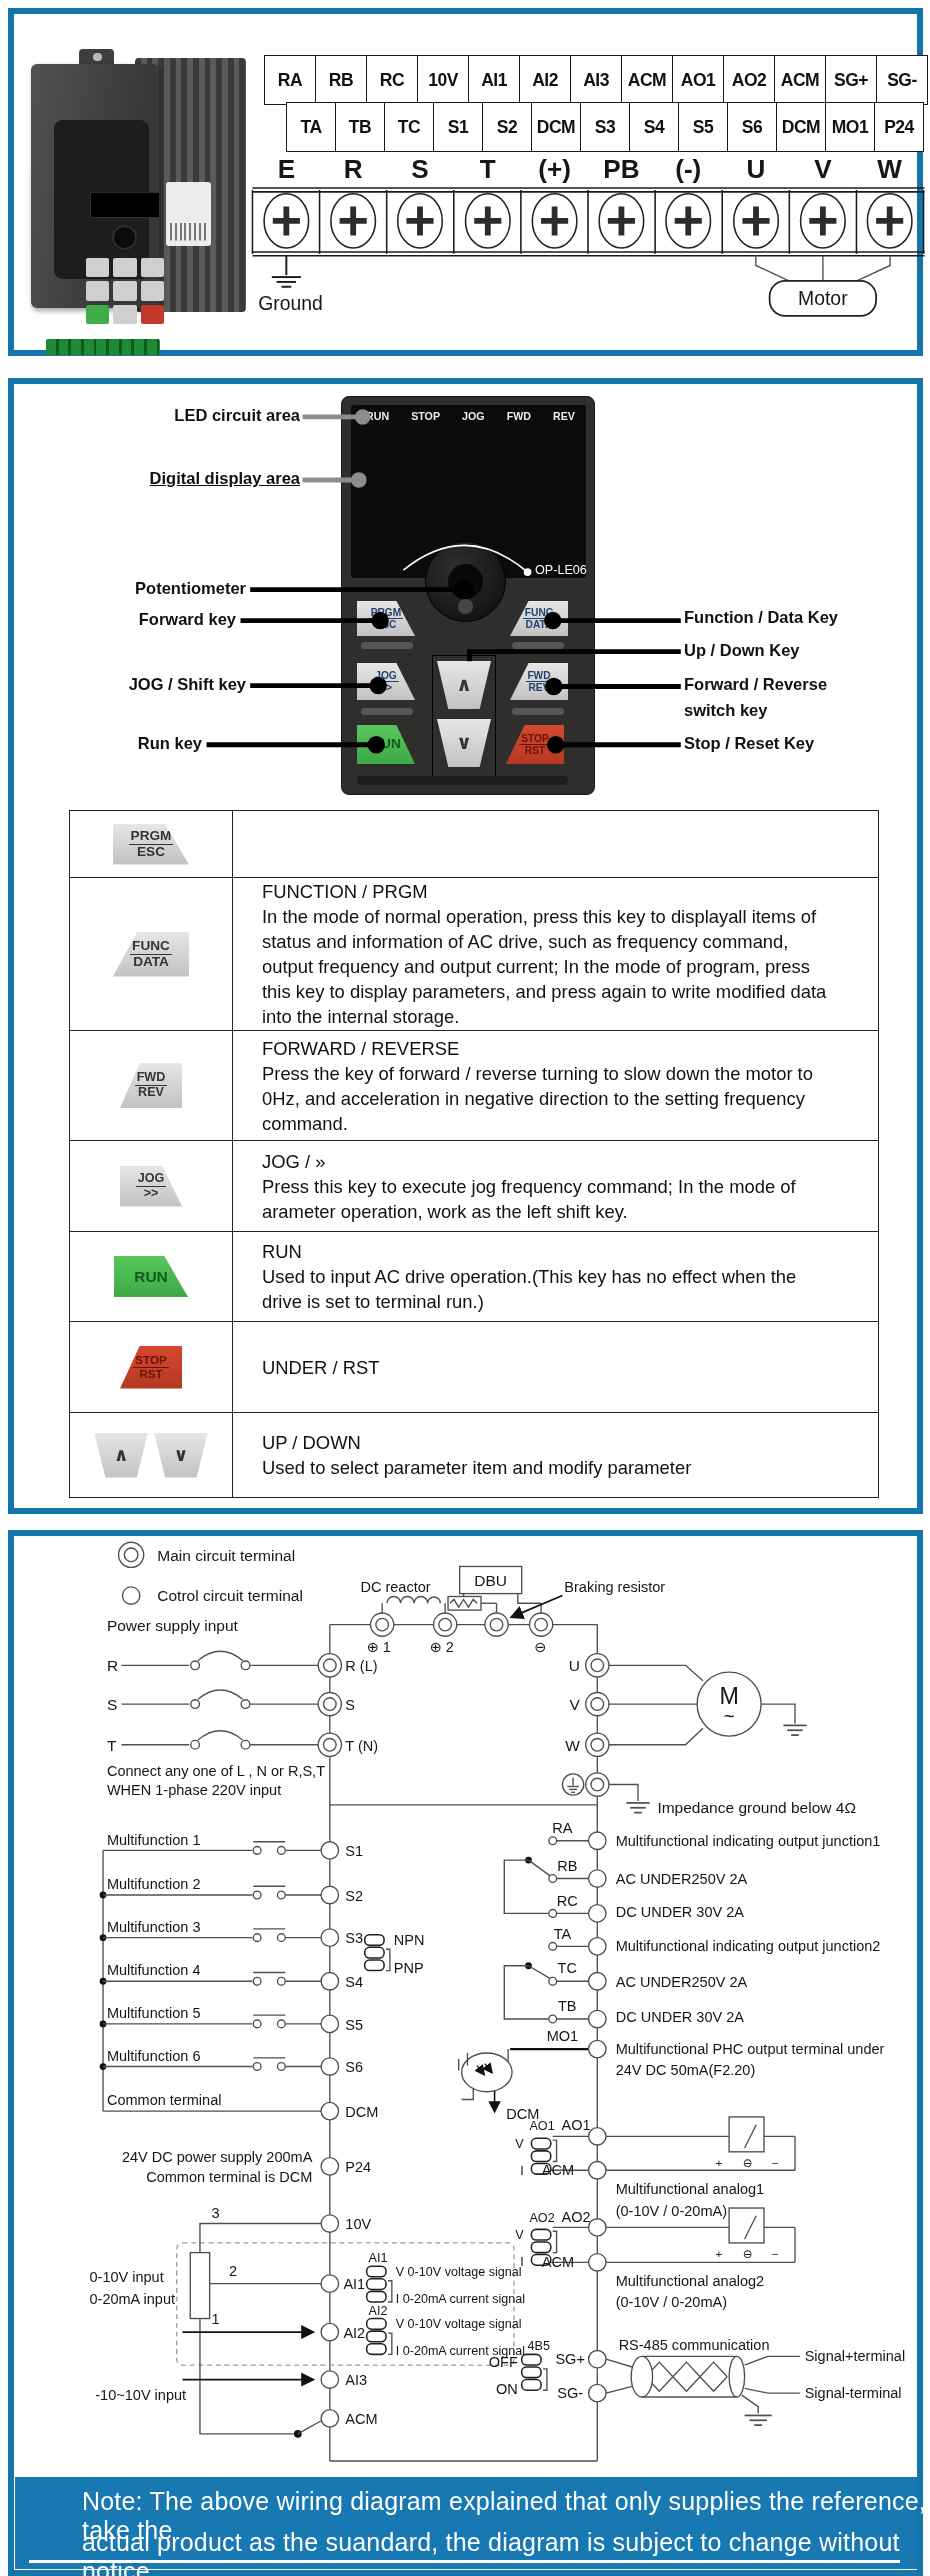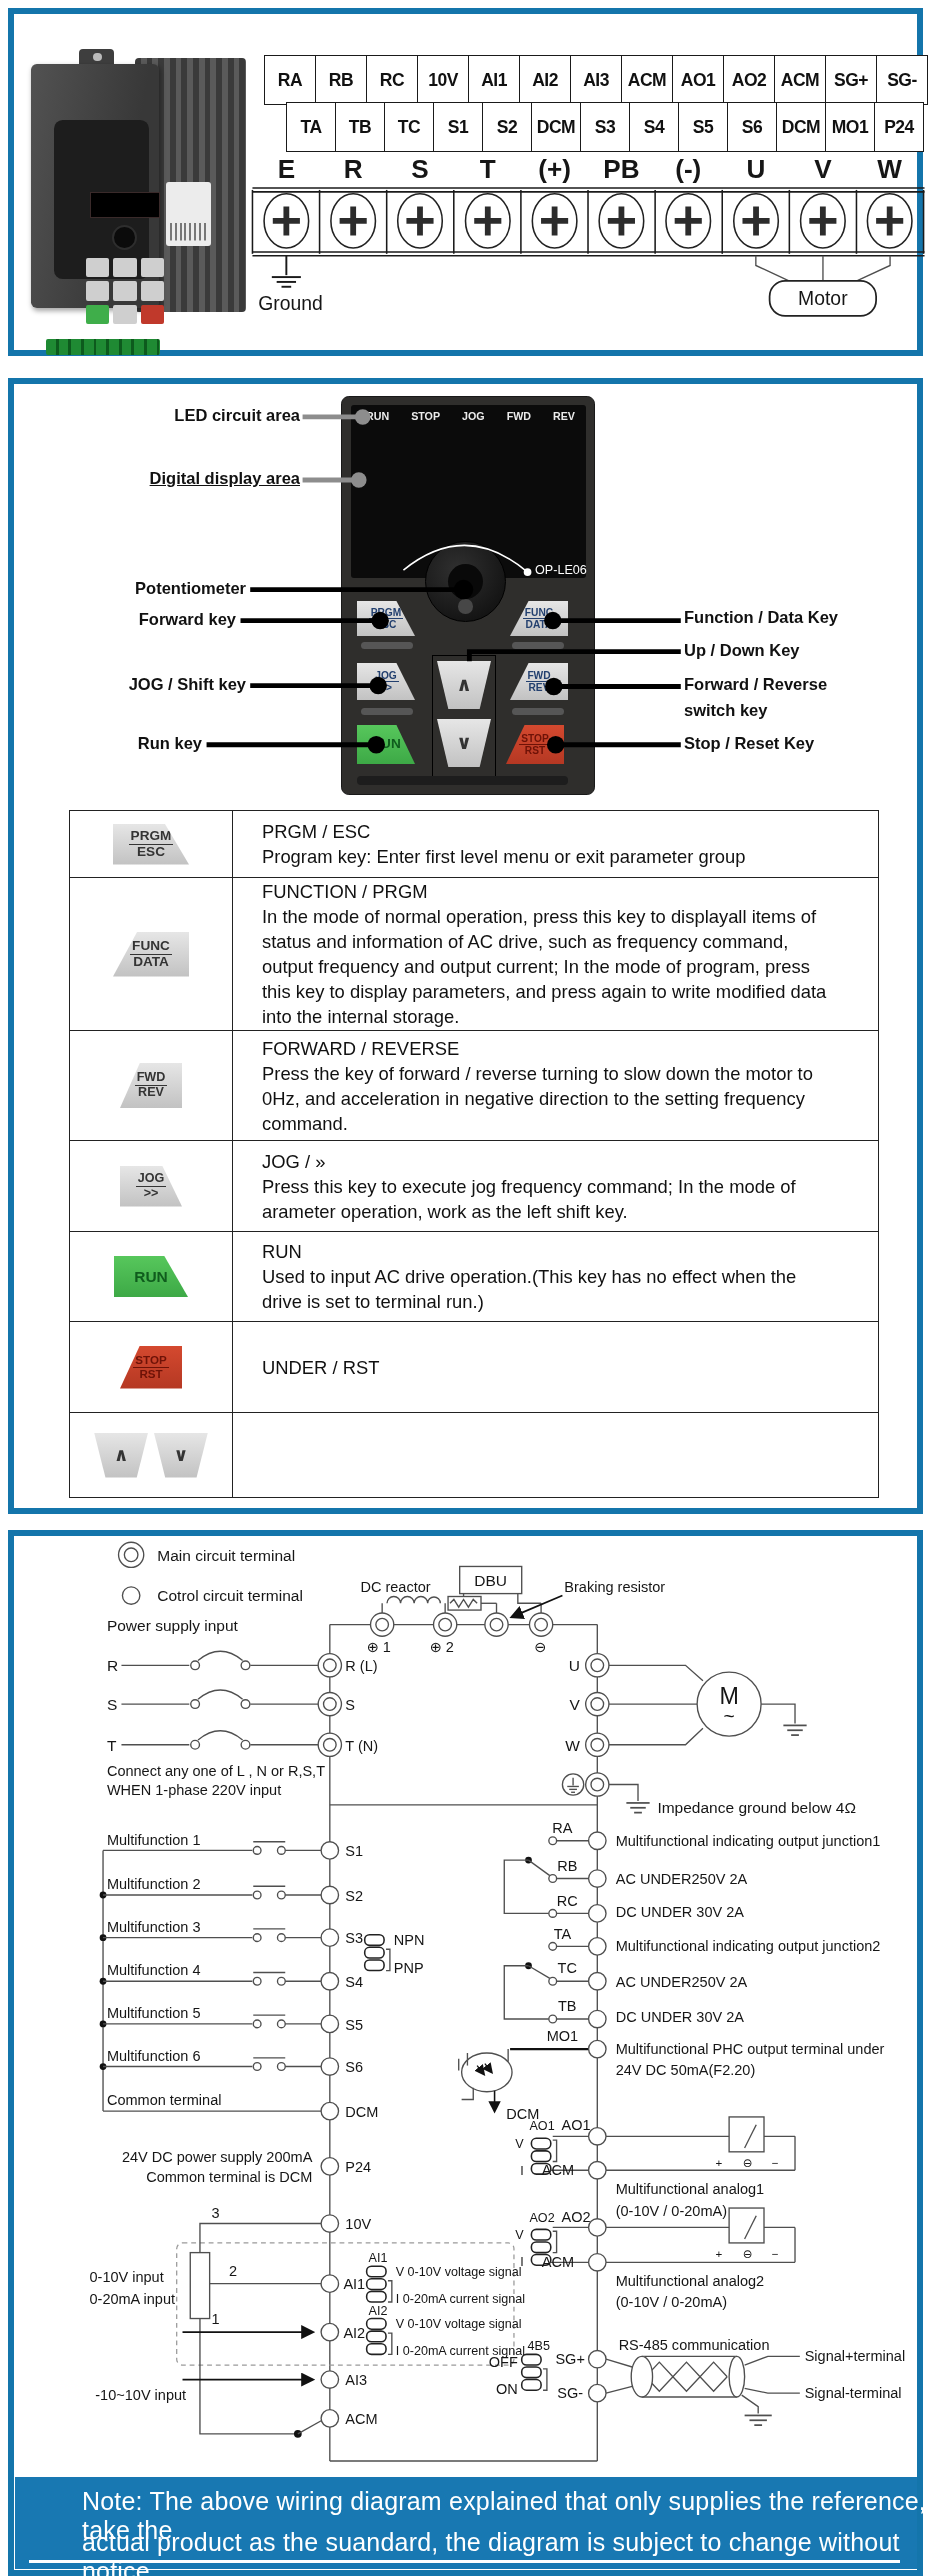--- a/index.html
+++ b/index.html
@@ -304,24 +304,20 @@
   <div class="callout" style="left:684px;top:734px;">Stop / Reset Key</div>
 
   <div class="ktable">
     <div class="row" style="height:66px;">
       <div class="c1">
           <div class="kshape cut-r kfrac" style="width:76px;height:41px;font-size:13.6px;">
         <span>PRGM</span>
             <span>ESC</span>
           </div>
         </div>
-      <div class="c2">
-          <span class="title">PRGM / ESC</span>
-        <span class="desc">Program key: Enter first level menu or exit parameter group</span>
-        </div>
     </div>
     <div class="row" style="height:152px;">
       <div class="c1">
           <div class="kshape cut-l kfrac" style="width:76px;height:45px;font-size:13.6px;">
         <span>FUNC</span>
             <span>DATA</span>
           </div>
         </div>
       <div class="c2">
           <span class="title">FUNCTION / PRGM</span>
@@ -376,20 +372,24 @@
     </div>
     <div class="row" style="height:84px;">
       <div class="c1">
         <div class="kshape trap" style="width:54px;height:45px;font-size:18.4px;">
             <span>∧</span>
           </div>
         <div class="kshape trap" style="width:54px;height:45px;font-size:18.4px;">
             <span>∨</span>
           </div>
       </div>
+      <div class="c2">
+          <span class="title">UP / DOWN</span>
+        <span class="desc">Used to select parameter item and modify parameter</span>
+        </div>
     </div>
   </div>
 
   <div class="panel" style="left:7.8px;top:1530px;width:915px;height:1046px;"></div>
 
   <svg class="abs" style="left:9.7px;top:1537px;" width="911" height="936" viewBox="0 0 940 965">
     <defs>
       <marker id="ah" viewBox="0 0 10 10" refX="8" refY="5" markerWidth="8" markerHeight="8" orient="auto">
         <path d="M0,0 L10,5 L0,10 z" fill="#111"></path>
       </marker>

